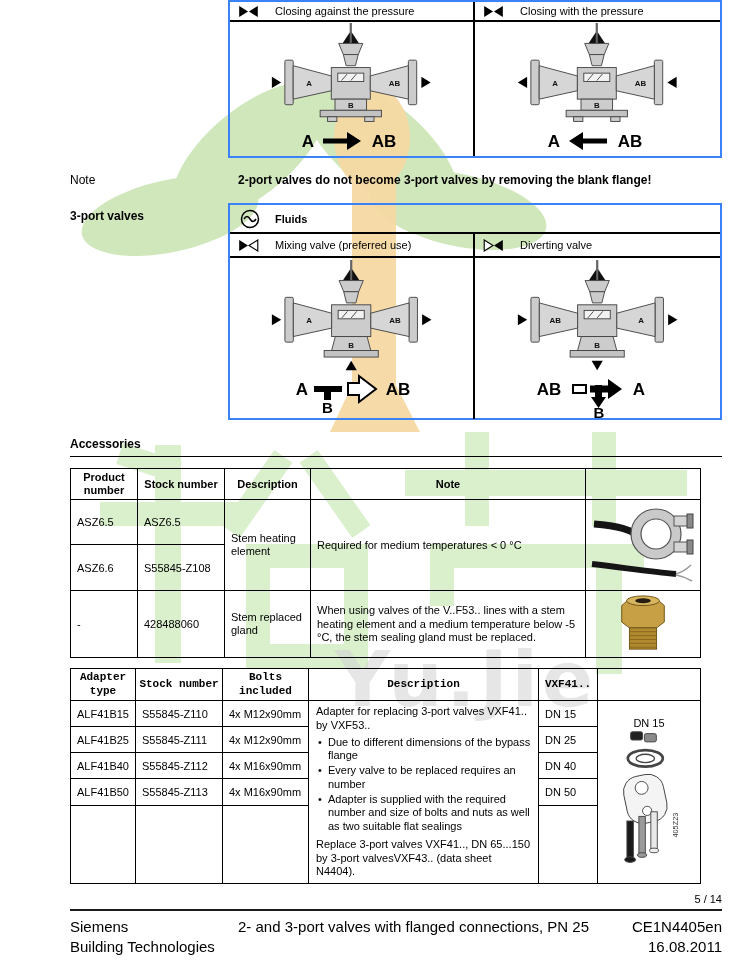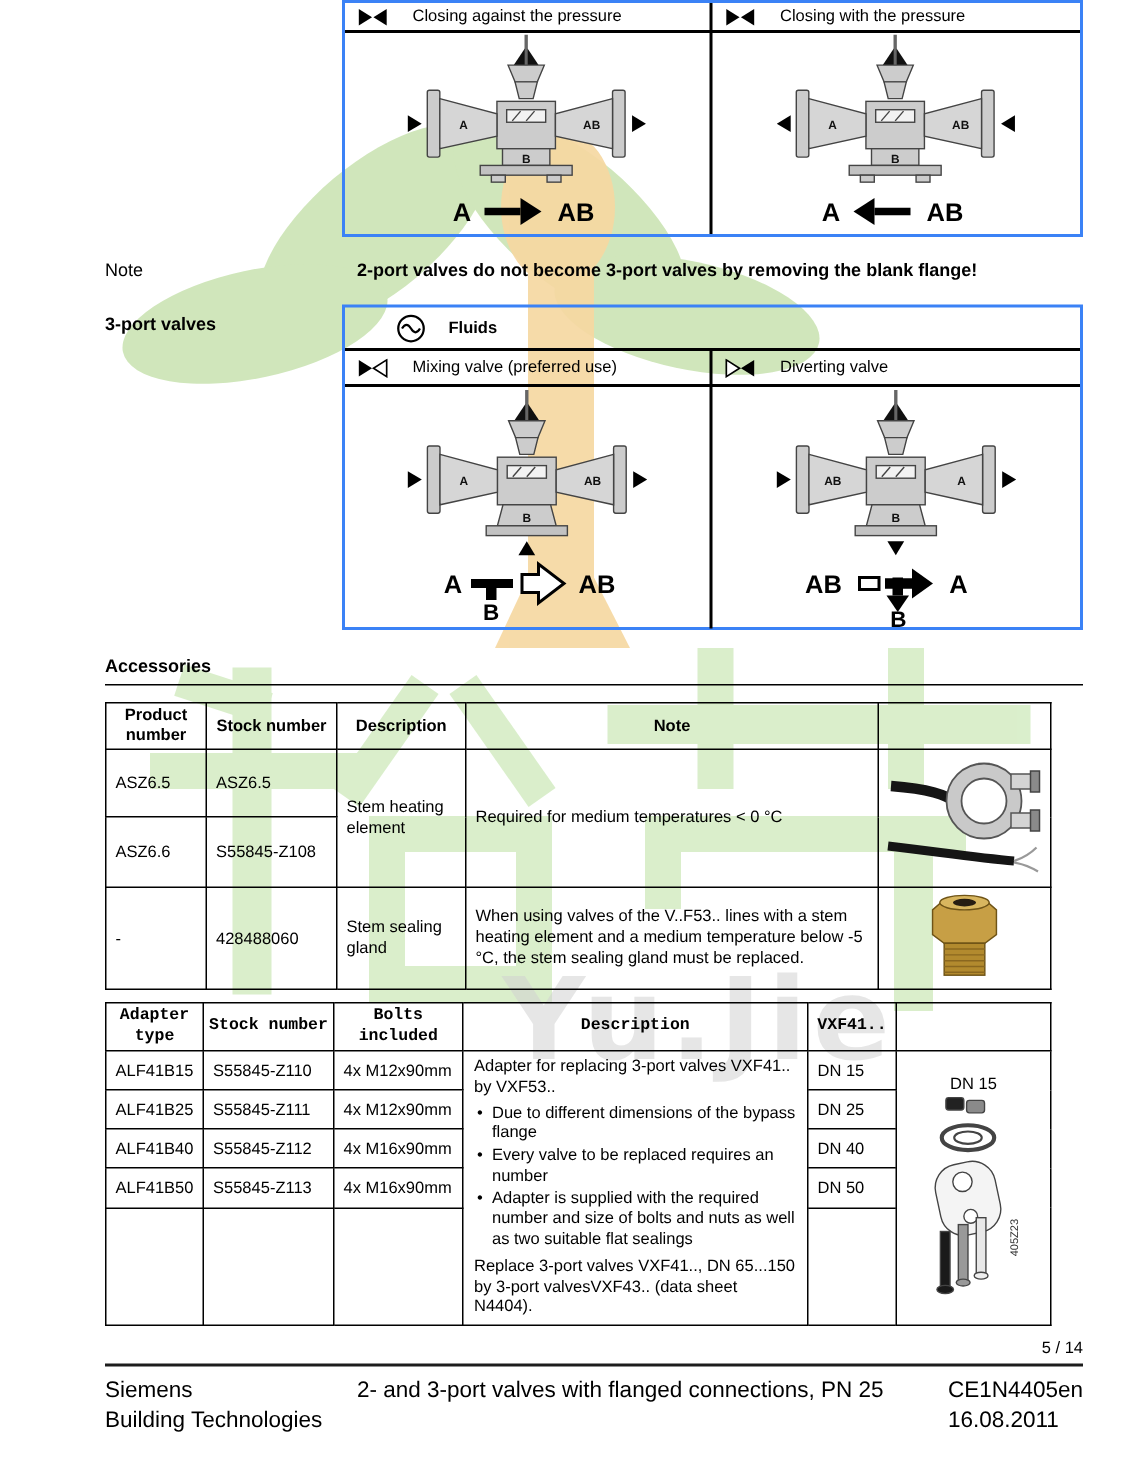--- a/index.html
+++ b/index.html
@@ -26,21 +26,21 @@
   .fig-head span { margin-left:16px; white-space:nowrap; }
 
   .fig-body { display:flex; }
   .fig-cell { width:50%; display:flex; flex-direction:column; align-items:center; }
   .fig-cell:first-child { border-right:2px solid #000; }
   .fig2 .fig-body { height:134px; }
   .fig3 .fig-body { height:161px; }
   .flow2 { margin-top:2px; }
   .flow3 { margin-top:-6px; }
 
-  .fluids-row { height:29px; display:flex; align-items:center; border-bottom:2px solid #000;padding-left:24px; }
+  .fluids-row { height:29px; display:flex; align-items:center; border-bottom:2px solid #000; }
   .fluids-row svg { margin-left:9px; }
   .fluids-label { margin-left:14px; font-size:11px; font-weight:bold; }
   .fig3 .fig-head { height:22px; }
 
   .valve2 { height:104px; margin-top:1px; }
   .valve3 { height:112px; margin-top:2px; }
   .vshape { fill:#cccccc; stroke:#444; stroke-width:1; }
   .plabel { font-family:"Liberation Sans",sans-serif; font-size:8.5px; font-weight:600; fill:#111;
             text-anchor:middle; stroke:none; }
   .arr { fill:#000; stroke:none; }
@@ -80,21 +80,21 @@
   .desc-cell li::before { content:"\2022"; position:absolute; left:2px; }
   .desc-outro { margin-top:4px; }
   .dn-caption { font-size:11px; text-align:center; margin-top:2px; }
 
   .footer { position:absolute; left:70px; top:893px; width:652px; }
   .pagenum { text-align:right; font-size:11px; }
   .footer-rule { border-top:2.5px solid #1c1c1c; margin-top:4px; }
   .footer-cols { display:flex; margin-top:6px; font-size:15px; line-height:1.3; }
   .fc-left { width:168px; flex:0 0 auto; }
   .fc-mid { flex:1; }
-  .fc-right { }
+  .fc-right { text-align:right; }
 </style>
 </head>
 <body>
 
 <div class="page">
 
   <svg class="watermark" width="750" height="976" viewBox="0 0 750 976" aria-hidden="true">
     <g fill="#cbe4b4" opacity="0.9">
       <ellipse cx="250" cy="152" rx="95" ry="43" transform="rotate(-40 250 152)"></ellipse>
       <ellipse cx="380" cy="146" rx="95" ry="43" transform="rotate(40 380 146)"></ellipse>
@@ -328,21 +328,21 @@
             </svg>
           </td>
         </tr>
         <tr class="r2">
           <td>ASZ6.6</td>
           <td>S55845-Z108</td>
         </tr>
         <tr class="r3">
           <td>-</td>
           <td>428488060</td>
-          <td class="wrapcell">Stem sealing gland</td>
+          <td class="wrapcell">Stem replaced gland</td>
           <td class="wrapcell">When using valves of the V..F53.. lines with a stem heating element and a medium temperature below -5 °C, the stem sealing gland must be replaced.</td>
           <td class="img-cell">
             <svg width="64" height="60" viewBox="0 0 64 62">
               <polygon points="18,6 46,6 54,13 54,30 46,36 18,36 10,30 10,13" fill="#c79f45" stroke="#6f5417"></polygon>
               <ellipse cx="32" cy="8" rx="17" ry="5" fill="#d8b65f" stroke="#6f5417"></ellipse>
               <ellipse cx="32" cy="8" rx="8" ry="2.6" fill="#261d12"></ellipse>
               <rect x="18" y="36" width="28" height="22" fill="#b28a2e" stroke="#6f5417"></rect>
               <line x1="18" y1="40" x2="46" y2="40" stroke="#8a671f"></line>
               <line x1="18" y1="44" x2="46" y2="44" stroke="#8a671f"></line>
               <line x1="18" y1="48" x2="46" y2="48" stroke="#8a671f"></line>

